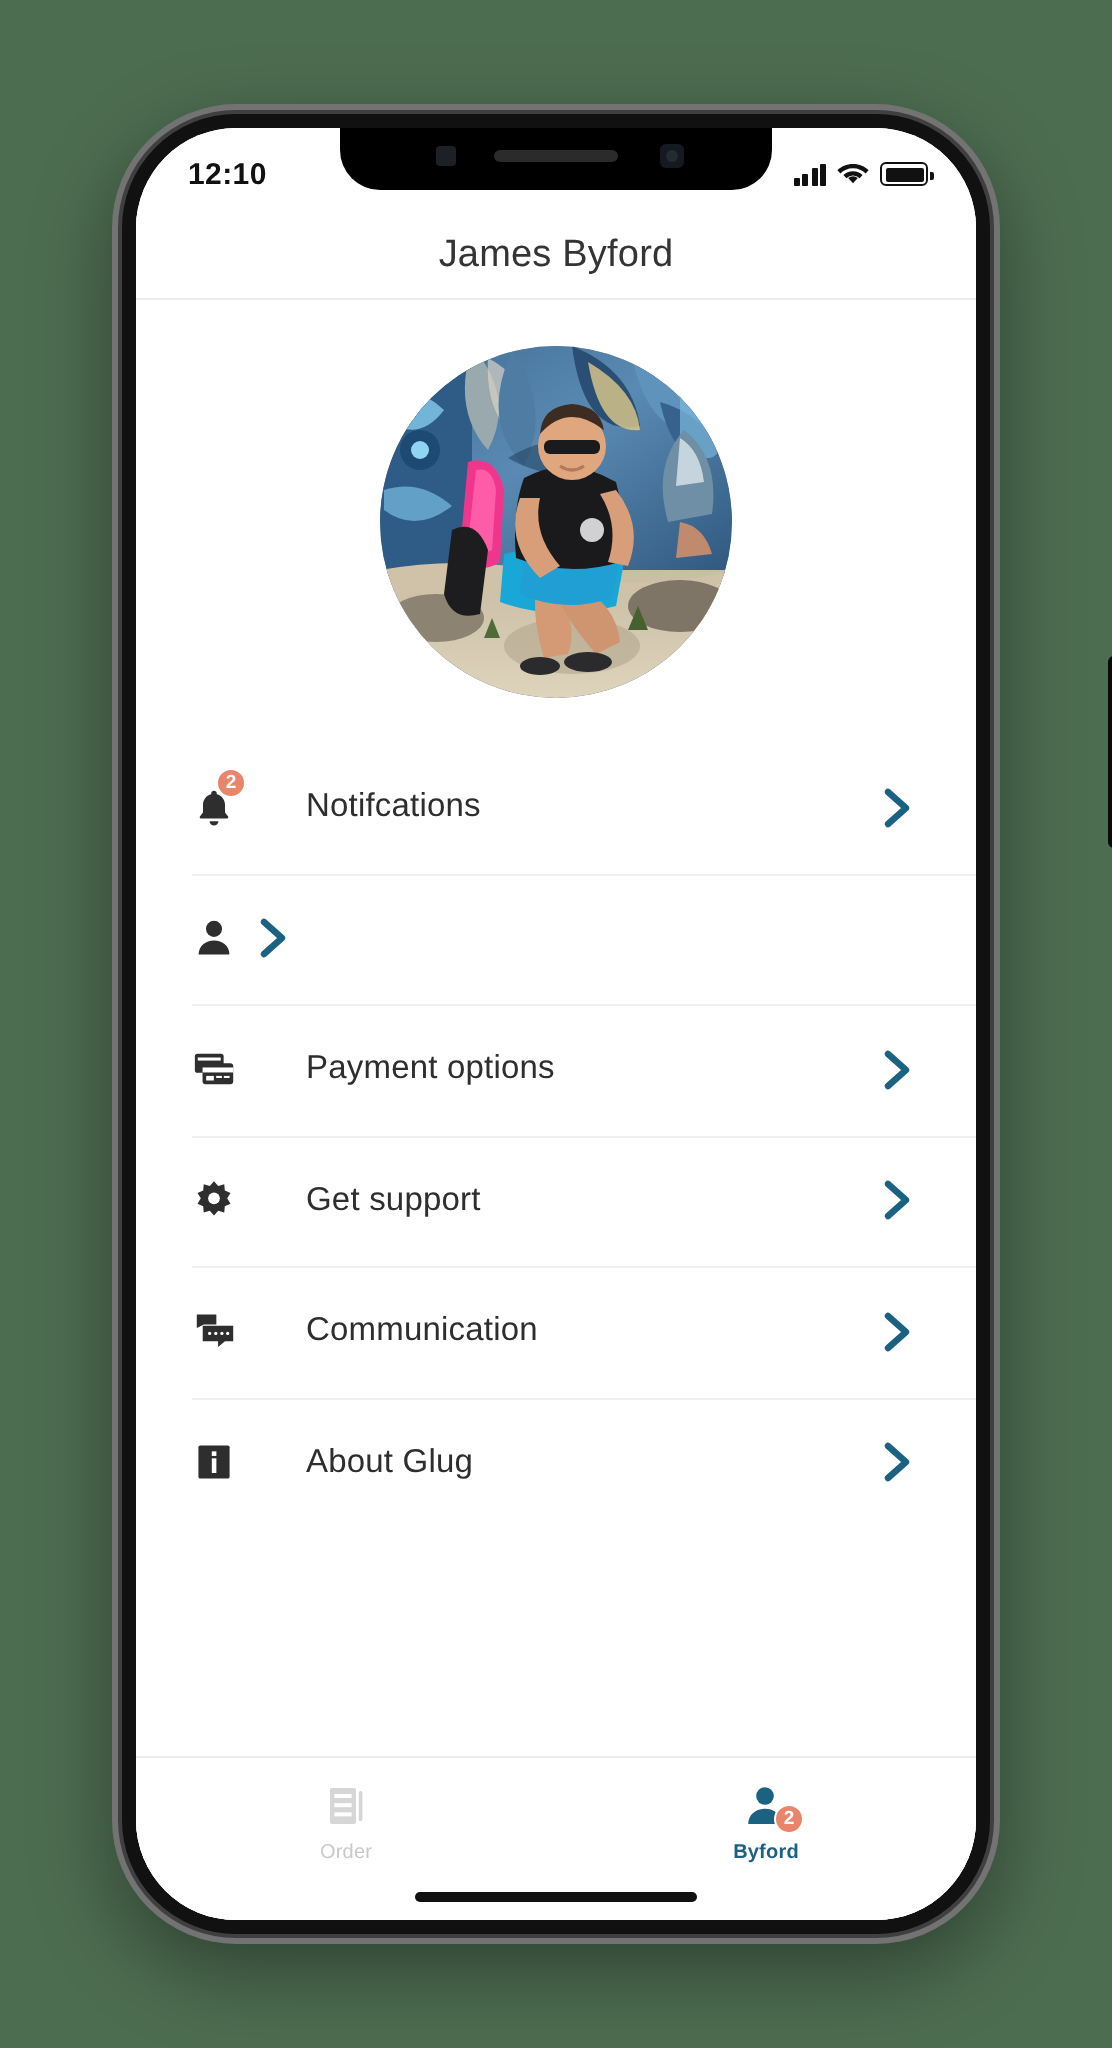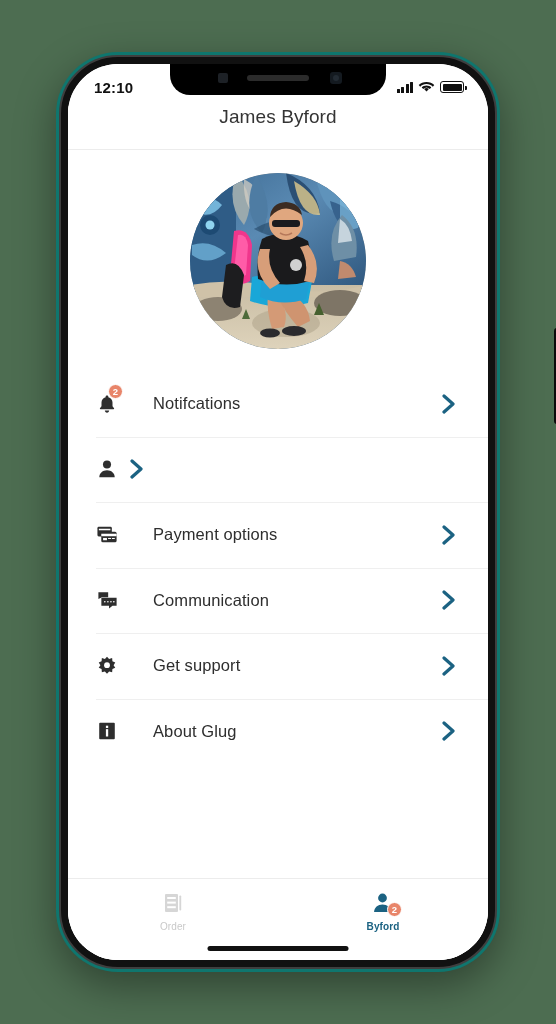--- a/index.html
+++ b/index.html
@@ -17,21 +17,21 @@
     background: #4d6d51;
   }
 
   
   .phone-shell {
     position: absolute;
     left: 56px;
     top: 52px;
     width: 444px;
     height: 920px;
-    background: #0f766e;
+    background: #737373;
     border-radius: 62px;
     box-shadow: 0 14px 40px rgba(0,0,0,0.38);
   }
   .phone-rim {
     position: absolute;
     left: 3px; top: 3px;
     width: 438px; height: 914px;
     border-radius: 59px;
     border: 2px solid #3f3f3f;
     background: #111;
@@ -143,20 +143,21 @@
     width: 2px; height: 4px;
     border-radius: 0 1px 1px 0;
     background: #111;
   }
   .battery span { display: block; width: 100%; height: 100%; background: #111; border-radius: 1px; }
 
   
   .app-header {
     height: 44px;
     display: flex;
+    align-items: center;
     justify-content: center;
     border-bottom: 1px solid #ececec;
     background: #fff;
   }
   .app-header-title {
     font-size: 19px;
     color: #343434;
     letter-spacing: 0.1px;
   }
 
@@ -485,47 +486,47 @@
               <div class="menu-label">Payment options</div>
               <div class="chevron">
                 <svg width="16" height="20" viewBox="0 0 16 20">
                     <path d="M3 2 L12 10 L3 18" stroke="currentColor" stroke-width="3.2" fill="none" stroke-linecap="round" stroke-linejoin="round"></path>
                   </svg>
               </div>
             </div>
 
             <div class="menu-item">
               <div class="menu-icon">
+                <svg width="22" height="22" viewBox="0 0 24 24">
+                  <path d="M12 1.8l2.3 2.5 3.3-.9.3 3.4 3.1 1.4-1.8 2.9 1.8 2.9-3.1 1.4-.3 3.4-3.3-.9L12 20.4l-2.3-2.5-3.3.9-.3-3.4-3.1-1.4 1.8-2.9L3 8.2l3.1-1.4.3-3.4 3.3.9z" fill="#2e2e2e"></path>
+                  <circle cx="12" cy="11.1" r="3.2" fill="#ffffff"></circle>
+                </svg>
+              </div>
+              <div class="menu-label">Get support</div>
+              <div class="chevron">
+                <svg width="16" height="20" viewBox="0 0 16 20">
+                    <path d="M3 2 L12 10 L3 18" stroke="currentColor" stroke-width="3.2" fill="none" stroke-linecap="round" stroke-linejoin="round"></path>
+                  </svg>
+              </div>
+            </div>
+
+            <div class="menu-item">
+              <div class="menu-icon">
                 <svg width="23" height="23" viewBox="0 0 24 24">
                   <path d="M2.5 3.4h10.2v5.2H6.2L2.5 10.4z" fill="#2e2e2e"></path>
                   <path d="M5.6 9.2h15.9v8.2h-4.3l-3.6 3v-3H5.6z" fill="#2e2e2e"></path>
                   <g fill="#ffffff">
                     <circle cx="9.2" cy="13.3" r="0.85"></circle>
                     <circle cx="12.4" cy="13.3" r="0.85"></circle>
                     <circle cx="15.6" cy="13.3" r="0.85"></circle>
                     <circle cx="18.6" cy="13.3" r="0.85"></circle>
                   </g>
                 </svg>
               </div>
               <div class="menu-label">Communication</div>
-              <div class="chevron">
-                <svg width="16" height="20" viewBox="0 0 16 20">
-                    <path d="M3 2 L12 10 L3 18" stroke="currentColor" stroke-width="3.2" fill="none" stroke-linecap="round" stroke-linejoin="round"></path>
-                  </svg>
-              </div>
-            </div>
-
-            <div class="menu-item">
-              <div class="menu-icon">
-                <svg width="22" height="22" viewBox="0 0 24 24">
-                  <path d="M12 1.8l2.3 2.5 3.3-.9.3 3.4 3.1 1.4-1.8 2.9 1.8 2.9-3.1 1.4-.3 3.4-3.3-.9L12 20.4l-2.3-2.5-3.3.9-.3-3.4-3.1-1.4 1.8-2.9L3 8.2l3.1-1.4.3-3.4 3.3.9z" fill="#2e2e2e"></path>
-                  <circle cx="12" cy="11.1" r="3.2" fill="#ffffff"></circle>
-                </svg>
-              </div>
-              <div class="menu-label">Get support</div>
               <div class="chevron">
                 <svg width="16" height="20" viewBox="0 0 16 20">
                     <path d="M3 2 L12 10 L3 18" stroke="currentColor" stroke-width="3.2" fill="none" stroke-linecap="round" stroke-linejoin="round"></path>
                   </svg>
               </div>
             </div>
 
             <div class="menu-item">
               <div class="menu-icon">
                 <svg width="22" height="22" viewBox="0 0 24 24">

